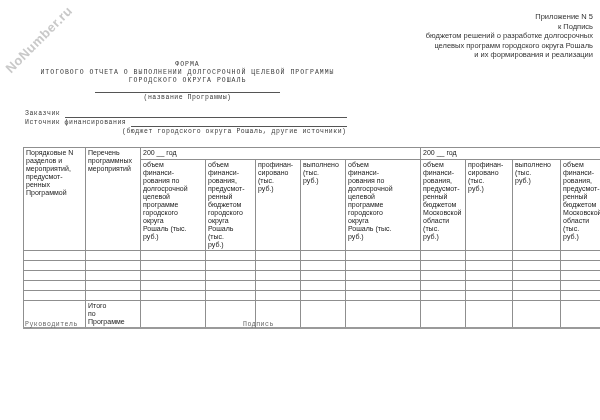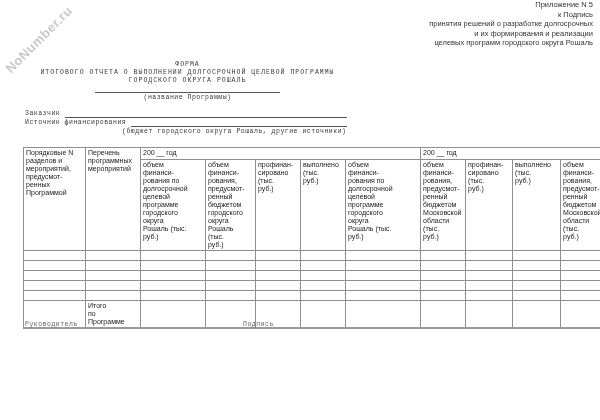--- a/index.html
+++ b/index.html
@@ -14,21 +14,21 @@
   
   .watermark{
     position:absolute;left:-16px;top:32px;width:110px;
     transform:rotate(-45deg);
     font-family:"Liberation Sans",sans-serif;
     font-size:13px;font-weight:bold;color:#c9c9c9;
     text-align:center;letter-spacing:.5px;
   }
   
   .appendix{
-    position:absolute;top:0;right:7px;
+    position:absolute;top:12px;right:7px;
     text-align:right;
     font-size:7.5px;line-height:9.5px;color:#333;
   }
   
   .title-block{
     position:absolute;top:61px;left:25px;width:325px;
     text-align:center;
     font-family:"Liberation Mono","DejaVu Sans Mono",monospace;
     font-size:6.5px;line-height:8px;letter-spacing:1px;color:#3a3a3a;
   }
@@ -77,23 +77,23 @@
 </head>
 <body>
 
 <div class="page">
 
   <div class="watermark">NoNumber.ru</div>
 
   <div class="appendix">
     <div>Приложение N 5</div>
     <div>к Подпись</div>
-    <div>принятия решений о разработке долгосрочных</div>
+    <div>бюджетом решений о разработке долгосрочных</div>
+    <div>целевых программ городского округа Рошаль</div>
     <div>и их формирования и реализации</div>
-    <div>целевых программ городского округа Рошаль</div>
   </div>
 
   <div class="title-block">
     <div>ФОРМА</div>
     <div>ИТОГОВОГО ОТЧЕТА О ВЫПОЛНЕНИИ ДОЛГОСРОЧНОЙ ЦЕЛЕВОЙ ПРОГРАММЫ</div>
     <div>ГОРОДСКОГО ОКРУГА РОШАЛЬ</div>
     <div class="title-underline"></div>
     <div class="title-caption">(название Программы)</div>
   </div>
 

